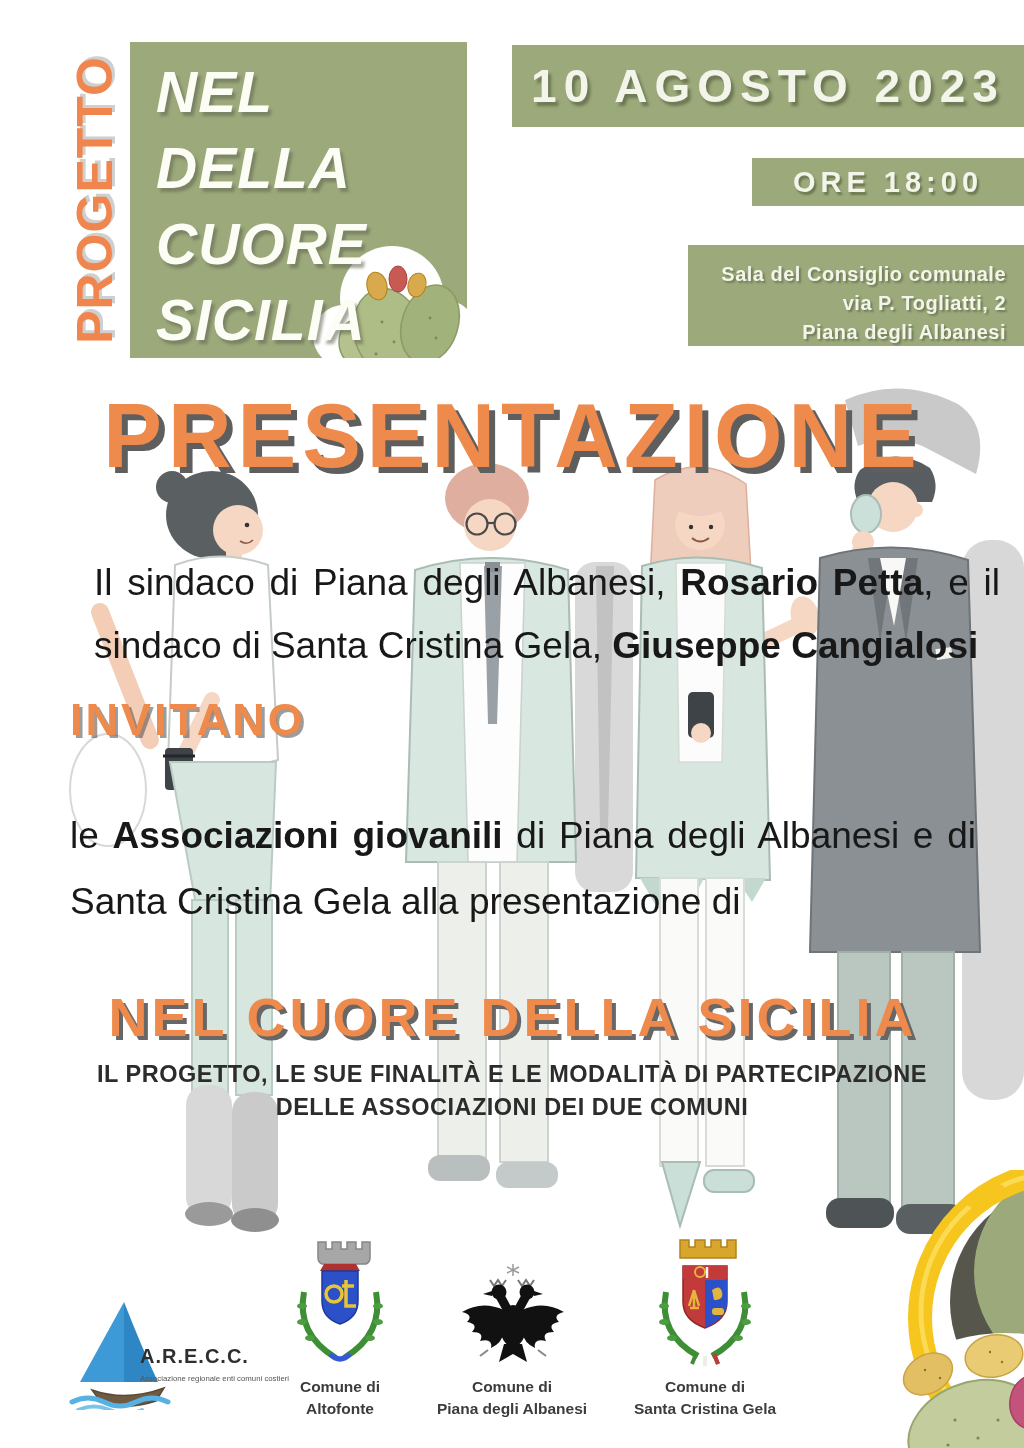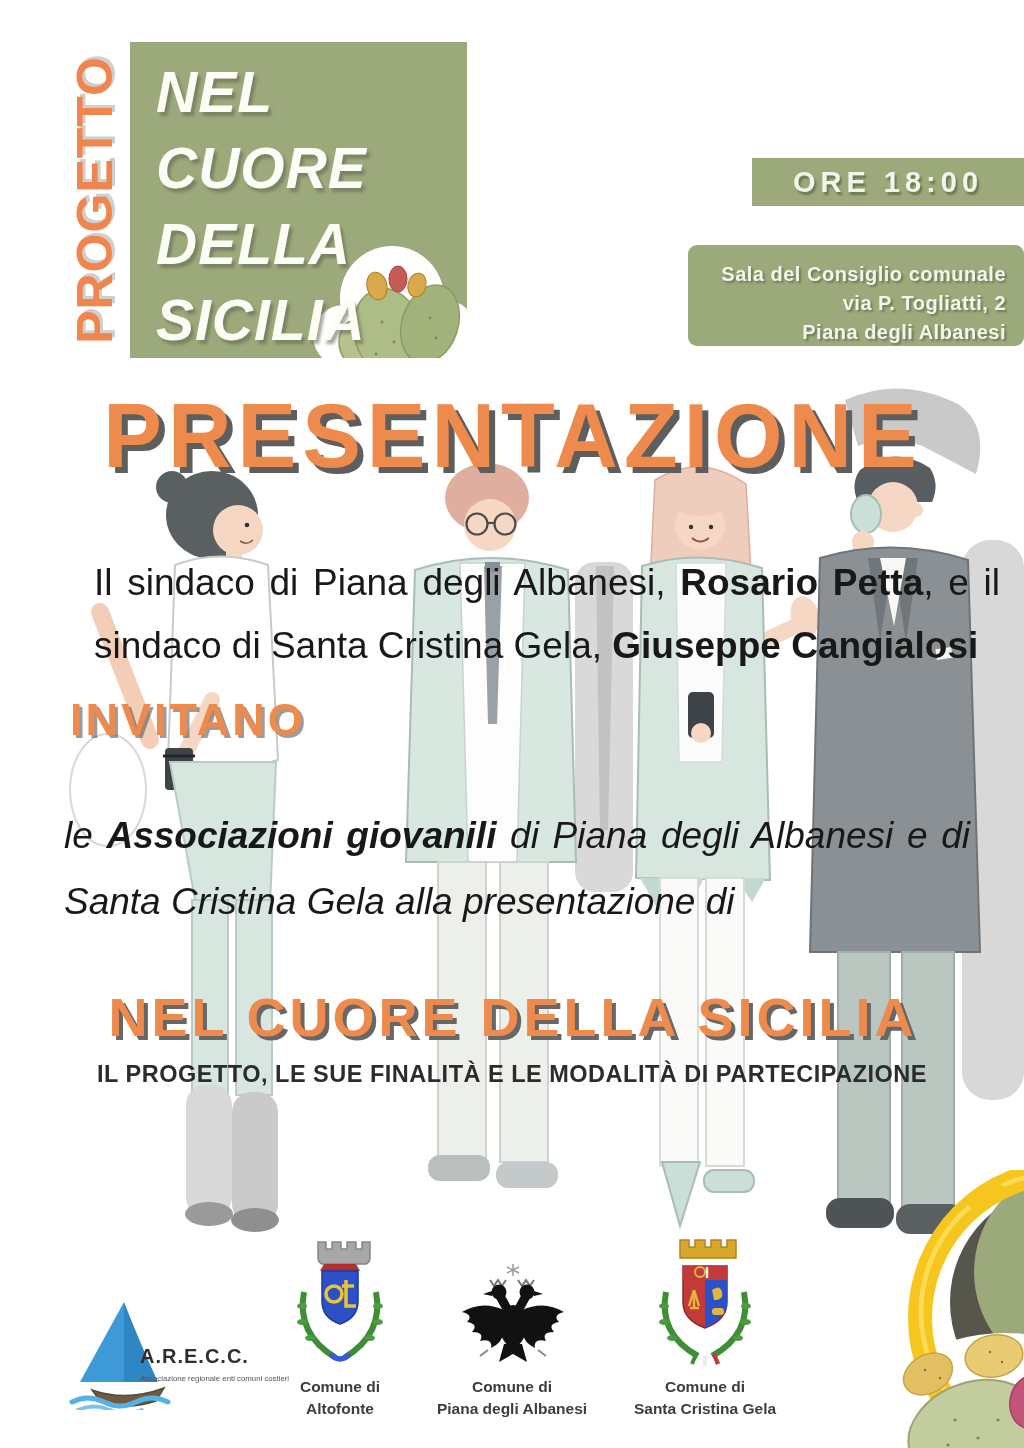--- a/index.html
+++ b/index.html
@@ -29,32 +29,32 @@
   }
   .time-box{
     left:752px;top:158px;width:272px;height:48px;background:#9CA97B;
     font-size:29px;font-weight:bold;letter-spacing:5px;line-height:48px;
     color:#F3F5EA;text-align:center;text-shadow:2px 3px 2px rgba(70,80,50,.55);
   }
   .venue-box{
     left:688px;top:245px;width:336px;height:101px;background:#9CA97B;
     box-sizing:border-box;padding:15px 18px 0 0;
     font-size:20px;font-weight:bold;letter-spacing:.5px;line-height:29px;
-    color:#F3F5EA;text-align:right;text-shadow:2px 2px 2px rgba(70,80,50,.5);border-radius:9px;
+    color:#F3F5EA;text-align:right;text-shadow:2px 2px 2px rgba(70,80,50,.5);
   }
   
   .people{left:0;top:380px;width:1024px;height:880px;z-index:1;}
   .main-title{
     left:57px;top:388px;width:912px;text-align:center;z-index:2;
     font-size:88px;font-weight:bold;letter-spacing:6px;line-height:96px;
     color:#EE8A4C;text-shadow:6px 6px 0 #5E5E5E;transform:scaleY(1.04);white-space:nowrap;
   }
   .para{z-index:2;font-size:37px;color:#181818;text-align:justify;}
   .p1{left:70px;top:514px;width:906px;line-height:63px;margin-left:24px;}
-  .p2{left:64px;top:766px;width:906px;line-height:66px;font-style:italic;}
+  .p2{left:70px;top:766px;width:906px;line-height:66px;}
   .para strong{font-weight:bold;}
   .invitano{
     left:70px;top:694px;width:906px;text-align:left;z-index:2;
     font-size:45px;font-weight:bold;letter-spacing:3px;
     color:#EE8A4C;text-shadow:3px 3px 0 rgba(90,90,90,.6);
   }
   .event-title{
     left:57px;top:986px;width:912px;text-align:center;z-index:2;
     font-size:54px;font-weight:bold;letter-spacing:4px;
     color:#EE8A4C;text-shadow:4px 4px 0 #676767;white-space:nowrap;
@@ -170,26 +170,27 @@
       <ellipse cx="268" cy="237" rx="9" ry="13" fill="#C75B53" stroke="#A93E52" stroke-width="1"></ellipse>
       <ellipse cx="287" cy="243" rx="9" ry="12" transform="rotate(14 287 243)" fill="#D9A94E" stroke="#B3831B" stroke-width="1"></ellipse>
       <circle cx="252" cy="280" r="1.4" fill="#7d8757"></circle>
         <circle cx="264" cy="300" r="1.4" fill="#7d8757"></circle>
       <circle cx="246" cy="312" r="1.4" fill="#7d8757"></circle>
         <circle cx="300" cy="276" r="1.4" fill="#7d8757"></circle>
       <circle cx="306" cy="296" r="1.4" fill="#7d8757"></circle>
     </svg>
     <div class="title-lines">
       <div>NEL</div>
+      <div>DELLA</div>
       <div>CUORE</div>
-      <div>DELLA</div>
       <div>SICILIA</div>
     </div>
   </div>
 
+  <div class="abs date-banner">10 AGOSTO 2023</div>
 
   <div class="abs time-box">ORE 18:00</div>
 
   <div class="abs venue-box">
     <div>Sala del Consiglio comunale</div>
     <div>via P. Togliatti, 2</div>
     <div>Piana degli Albanesi</div>
   </div>
 
   <div class="abs main-title">PRESENTAZIONE</div>
@@ -201,20 +202,21 @@
   <div class="abs invitano">INVITANO</div>
 
   <p class="abs para p2">
     <span>le </span><strong>Associazioni giovanili</strong><span> di Piana degli Albanesi e di Santa Cristina Gela alla presentazione di</span>
   </p>
 
   <div class="abs event-title">NEL CUORE DELLA SICILIA</div>
 
   <div class="abs event-sub">
     <div>IL PROGETTO, LE SUE FINALITÀ E LE MODALITÀ DI PARTECIPAZIONE</div>
+    <div>DELLE ASSOCIAZIONI DEI DUE COMUNI</div>
   </div>
 
   <svg class="abs logo" style="left:66px;top:1298px" width="115" height="112" viewBox="0 0 115 112">
     <polygon points="58,4 58,84 14,84" fill="#3E9AD6"></polygon>
     <path d="M58 4 Q76 50 92 84 L58 84 Z" fill="#2F86C4"></path>
     <path d="M26 92 Q60 104 98 90 L90 103 Q60 113 34 103 Z" fill="#6E5B41" stroke="#5A4A34" stroke-width="1.5"></path>
     <path d="M6 104 Q22 96 38 104 T70 104 T102 104" stroke="#57B1E3" stroke-width="5" fill="none" stroke-linecap="round"></path>
     <path d="M12 112 Q28 105 44 112 T76 112" stroke="#7CC3EA" stroke-width="4" fill="none" stroke-linecap="round"></path>
   </svg>
   <div class="abs arecc-text">

